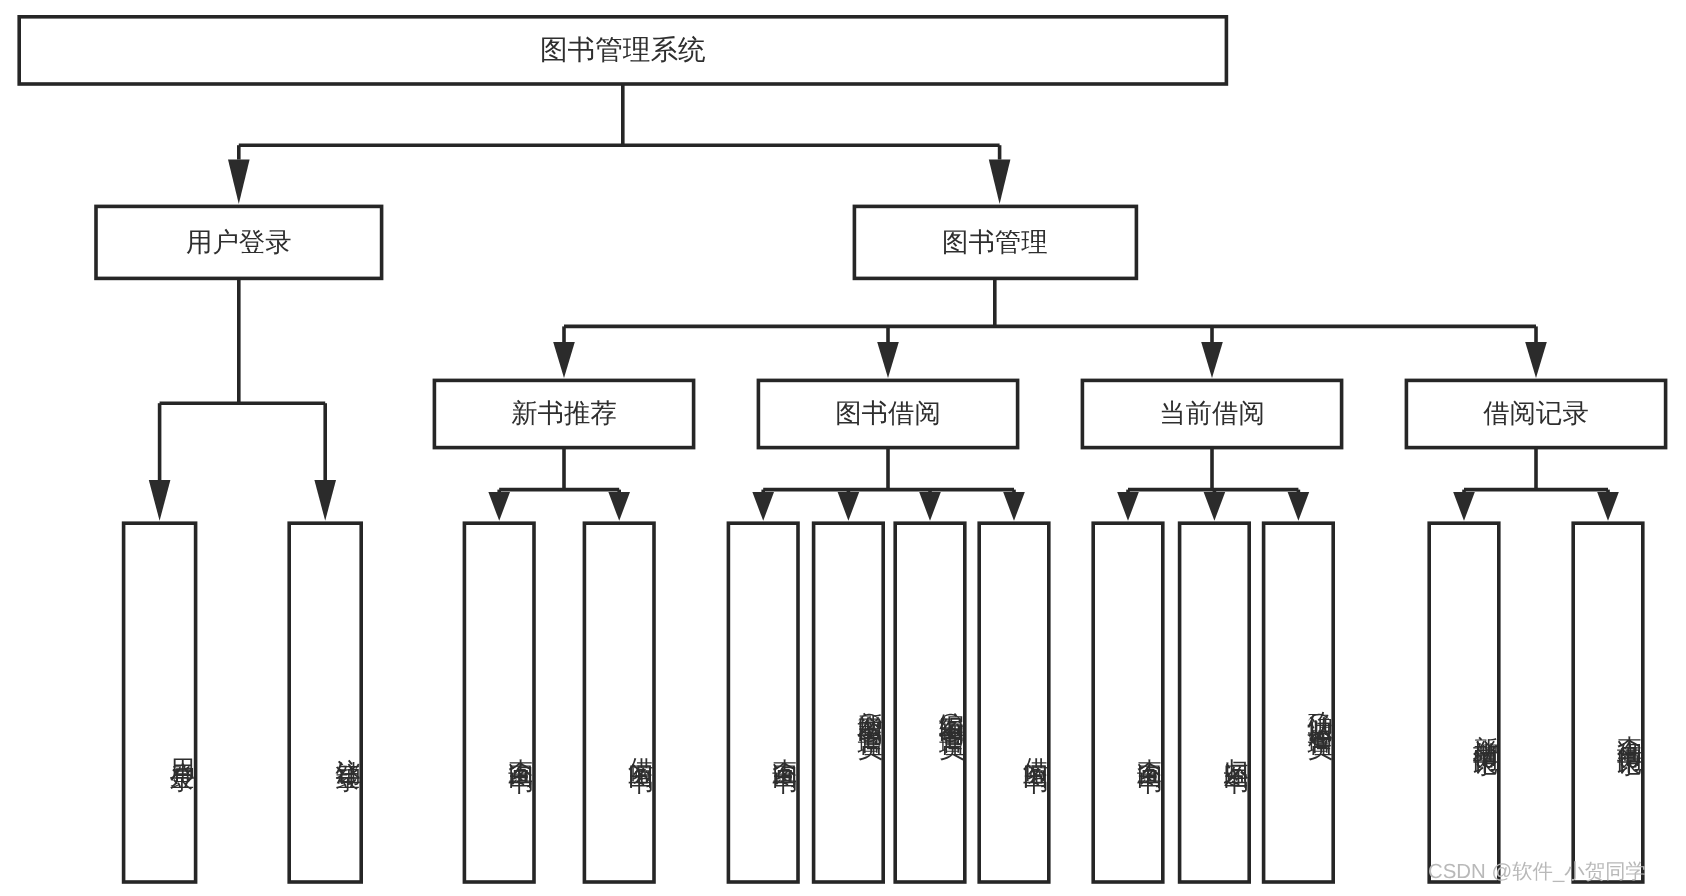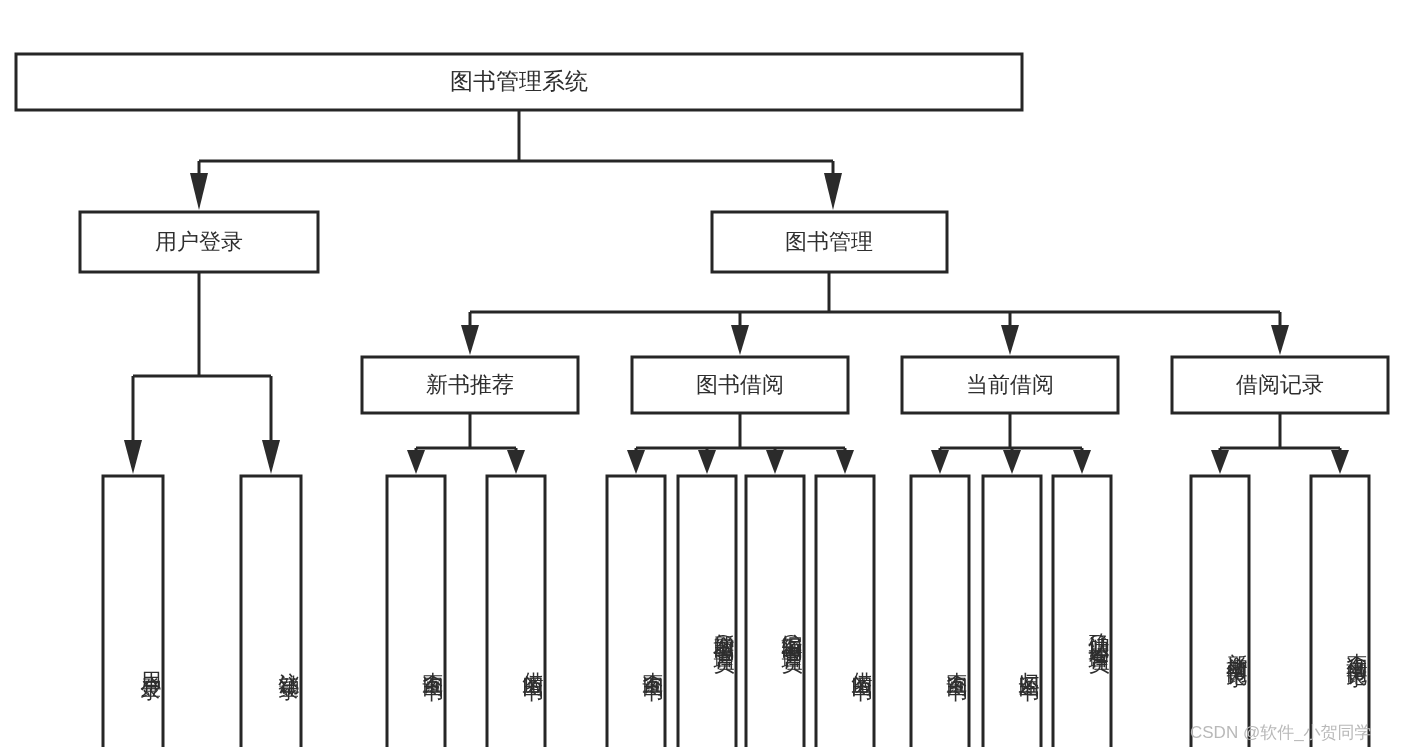--- a/index.html
+++ b/index.html
@@ -11,21 +11,20 @@
     width: 1405px;
     height: 747px;
     font-family: "Liberation Sans", "DejaVu Sans", sans-serif;
     overflow: hidden;
   }
   #diagram-root {
     position: relative;
     width: 1405px;
     height: 530px;
     background: #ffffff;
-    margin-top: 40px;
   }
   svg.diagram-canvas {
     position: absolute;
     left: 0;
     top: 0;
     width: 1405px;
     height: 747px;
   }
   .node-box {
     fill: #ffffff;
@@ -71,21 +70,21 @@
     white-space: nowrap;
     pointer-events: none;
   }
   .watermark {
     position: absolute;
     font-family: "Liberation Sans", "DejaVu Sans", sans-serif;
     font-size: 17px;
     color: #b9b9b9;
     white-space: nowrap;
     left: 1190px;
-    top: 681px;
+    top: 715px;
   }
 </style>
 </head>
 <body>
 
 <div id="diagram-root">
 
   <svg class="diagram-canvas" viewBox="0 0 1405 747">
 
     <g>

